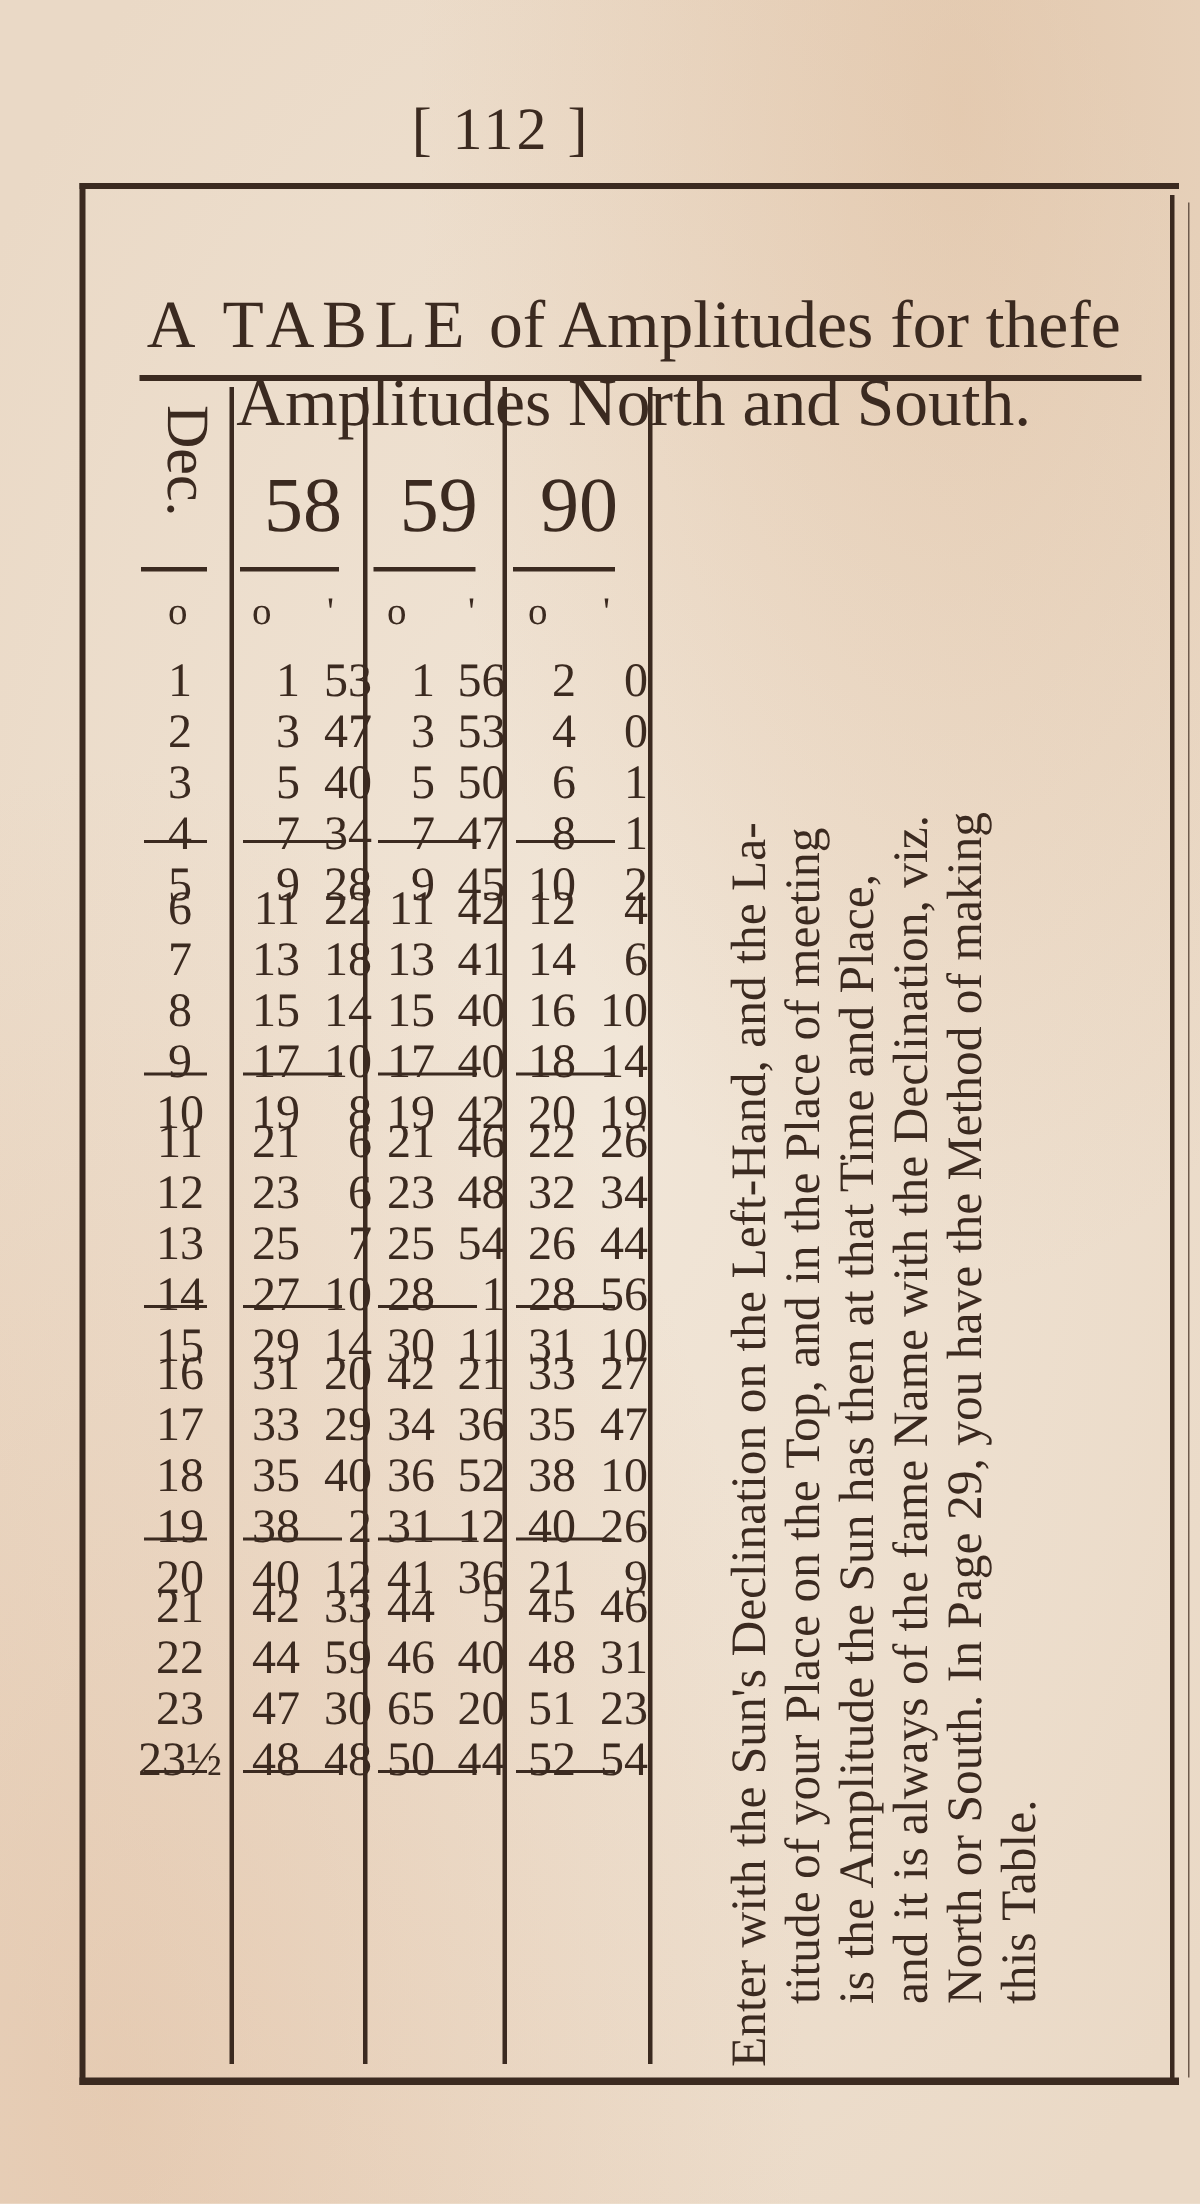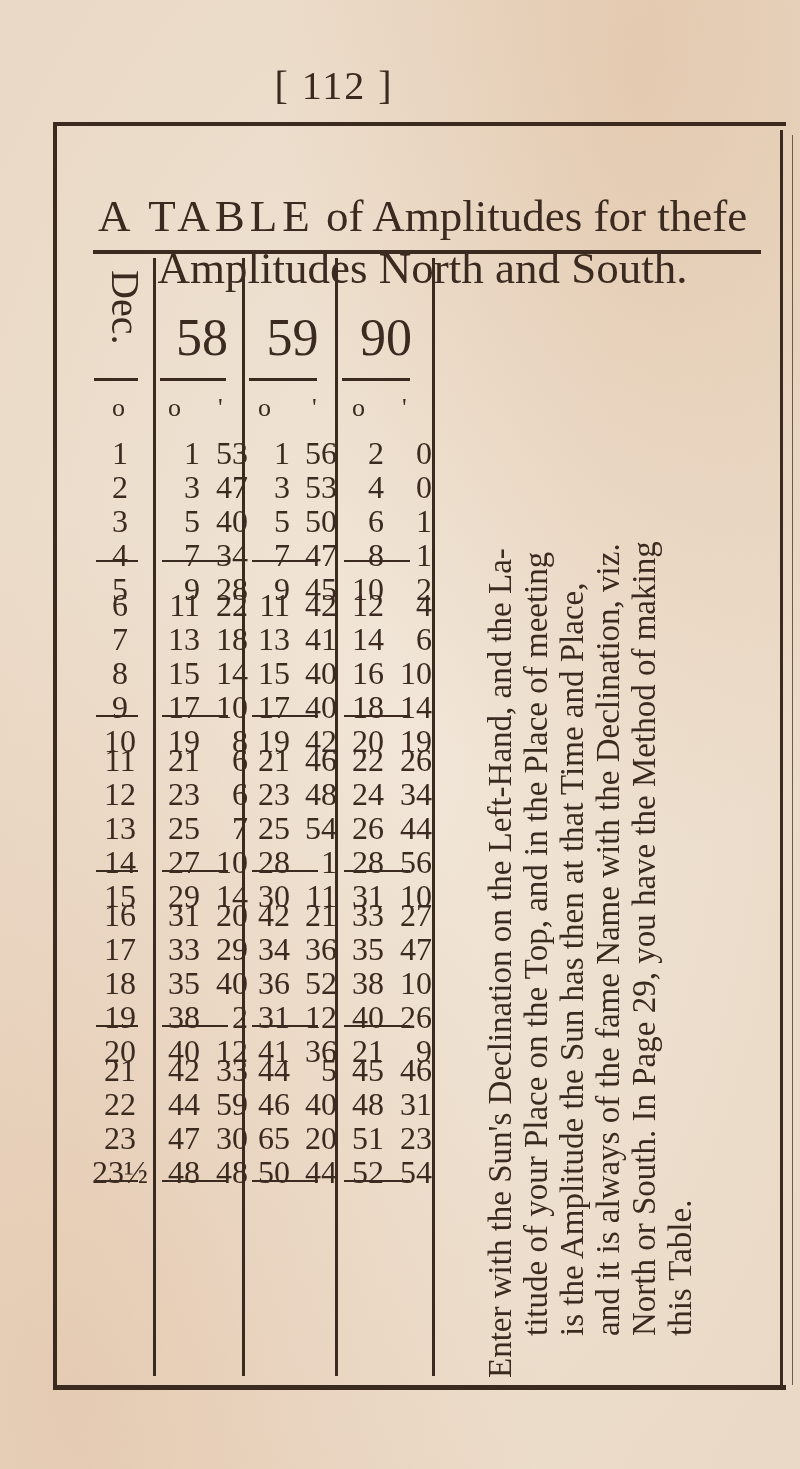--- a/index.html
+++ b/index.html
@@ -238,21 +238,21 @@
         <span class="cell c-b-min">46</span>
         <span class="cell c-c-deg">22</span>
         <span class="cell c-c-min">26</span>
       </div>
       <div class="row" style="top: 519px;">
         <span class="cell c-dec">12</span>
         <span class="cell c-a-deg">23</span>
         <span class="cell c-a-min">6</span>
         <span class="cell c-b-deg">23</span>
         <span class="cell c-b-min">48</span>
-        <span class="cell c-c-deg">24</span>
+        <span class="cell c-c-deg">32</span>
         <span class="cell c-c-min">34</span>
       </div>
       <div class="row" style="top: 553px;">
         <span class="cell c-dec">13</span>
         <span class="cell c-a-deg">25</span>
         <span class="cell c-a-min">7</span>
         <span class="cell c-b-deg">25</span>
         <span class="cell c-b-min">54</span>
         <span class="cell c-c-deg">26</span>
         <span class="cell c-c-min">44</span>

